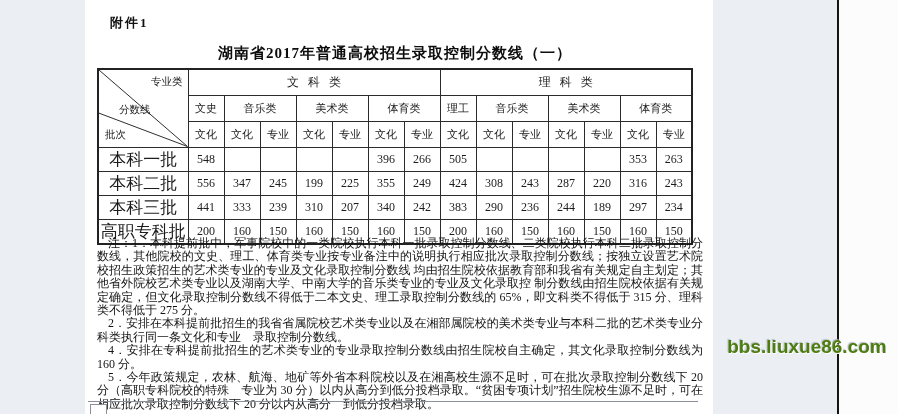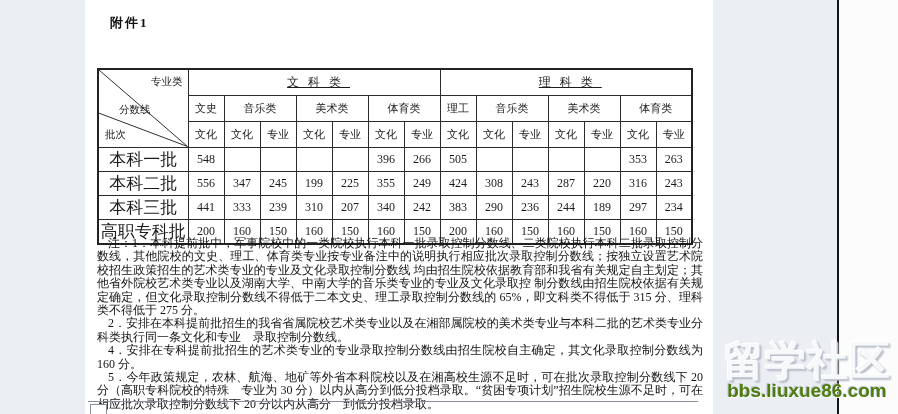--- a/index.html
+++ b/index.html
@@ -25,21 +25,21 @@
   }
   .score-table {
     position:absolute; left:12px; top:68px; width:596px;
     border-collapse:collapse; table-layout:fixed;
     border:2px solid #222;
   }
   .score-table th, .score-table td {
     border:1px solid #2b2b2b; text-align:center; vertical-align:middle;
     font-weight:normal; overflow:hidden; padding:0;
   }
-  .hr1 { height:26px;text-decoration:underline; } .hr2 { height:26px; } .hr3 { height:26px;margin-left:28px; }
+  .hr1 { height:26px; } .hr2 { height:26px; } .hr3 { height:26px;margin-left:28px; }
   .score-table tbody tr { height:22px; }
   .grp  { font-size:12px; letter-spacing:9px; text-indent:9px; }
   .sub  { font-size:11px; }
   .colh { font-size:11px; }
   .rlabel { font-size:17px; }
   .val { font-size:12px; }
   .corner { position:relative; padding:0; }
   .corner svg { position:absolute; left:0; top:0; width:100%; height:100%; }
   .corner svg line { stroke:#2b2b2b; stroke-width:1; }
   .corner span { position:absolute; font-size:10.5px; white-space:nowrap; }
@@ -83,20 +83,21 @@
     color:#4d7c0f;
     text-shadow:1px 1px 0 #ffffff, -1px -1px 1px #b6bbc6;
     white-space:nowrap;
   }
 </style>
 </head>
 <body>
 
 <div class="doc">
   <div class="attachment">附件1</div>
+  <div class="title">湖南省2017年普通高校招生录取控制分数线（一）</div>
   <div id="table-mount">
       <table class="score-table">
         <colgroup>
           <col style="width: 90px;">
           <col>
           <col>
           <col>
           <col>
           <col>
           <col>
@@ -229,15 +230,14 @@
       <p>5．今年政策规定，农林、航海、地矿等外省本科院校以及在湘高校生源不足时，可在批次录取控制分数线下 20 分（高职专科院校的特殊　专业为 30 分）以内从高分到低分投档录取。“贫困专项计划”招生院校生源不足时，可在相应批次录取控制分数线下 20 分以内从高分　到低分投档录取。</p>
     </div>
   <div class="next-rule"></div>
   <div class="next-box"></div>
 </div>
 
 <div class="vline"></div>
 <div class="right-area"></div>
 
 <div class="watermark">
-  <div class="wm1">留学社区</div>
   <div class="wm2">bbs.liuxue86.com</div>
 </div>
 
 </body></html>

